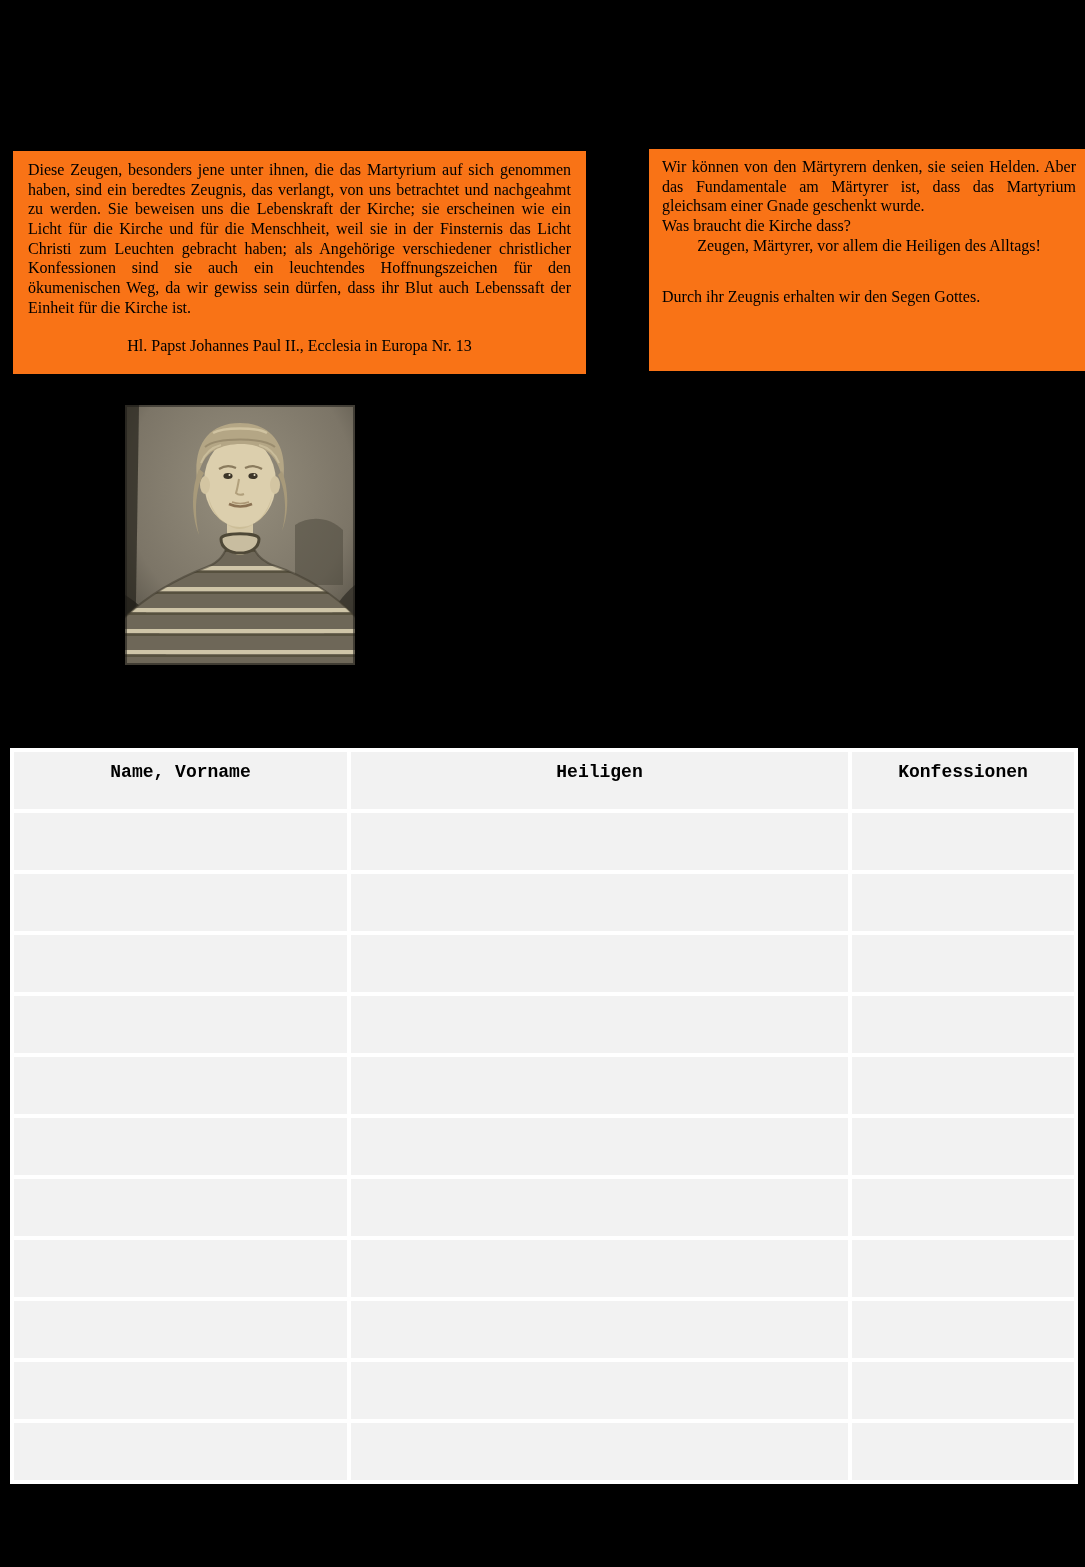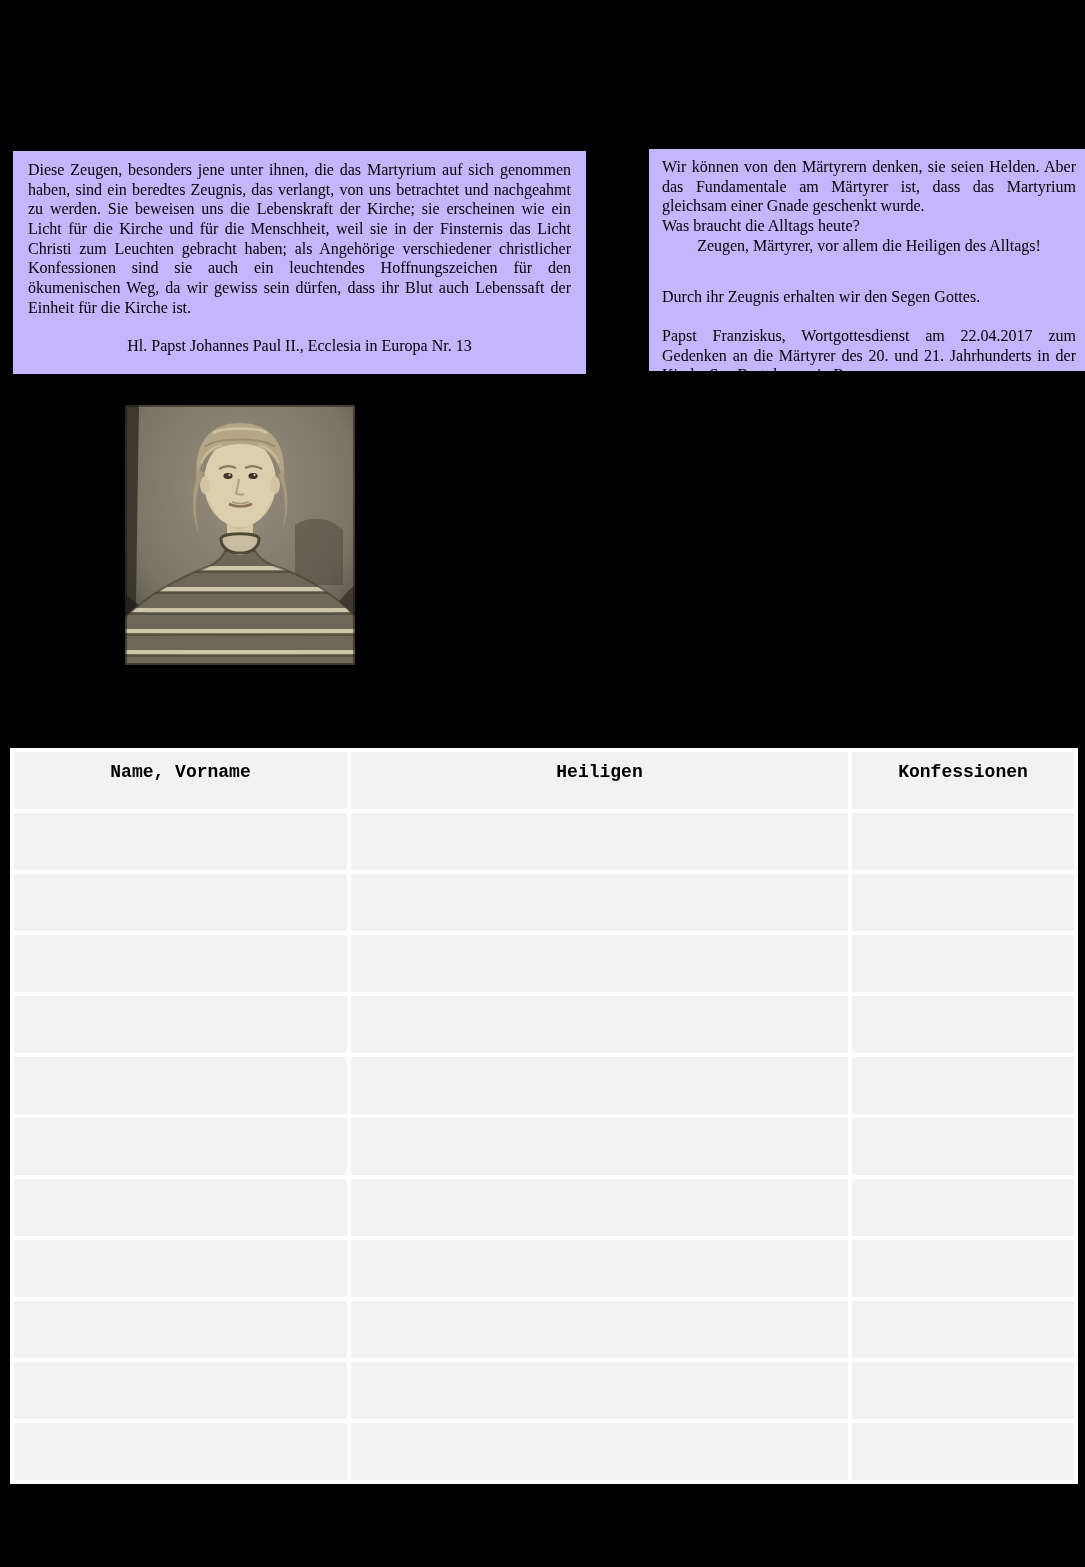--- a/index.html
+++ b/index.html
@@ -12,21 +12,21 @@
     width: 1085px;
     height: 1567px;
     background: #000000;
     font-family: "Liberation Serif", serif;
     color: #000000;
     overflow: hidden;
   }
   .quote-box {
     position: absolute;
     box-sizing: border-box;
-    background: #c4b5fd;
+    background: #f97316;
     border: 1px solid #000000;
     font-size: 16px;
     line-height: 1.23;
     text-align: justify;
   }
   #quote-left {
     left: 12px;
     top: 150px;
     width: 575px;
     height: 225px;
@@ -86,25 +86,24 @@
 <div id="page">
 
   <div id="quote-left" class="quote-box">
     <p>Diese Zeugen, besonders jene unter ihnen, die das Martyrium auf sich genommen haben, sind ein beredtes Zeugnis, das verlangt, von uns betrachtet und nachgeahmt zu werden. Sie beweisen uns die Lebenskraft der Kirche; sie erscheinen wie ein Licht für die Kirche und für die Menschheit, weil sie in der Finsternis das Licht Christi zum Leuchten gebracht haben; als Angehörige verschiedener christlicher Konfessionen sind sie auch ein leuchtendes Hoffnungszeichen für den ökumenischen Weg, da wir gewiss sein dürfen, dass ihr Blut auch Lebenssaft der Einheit für die Kirche ist.</p>
     <div class="line-gap"></div>
     <p style="text-align:center;">Hl. Papst Johannes Paul II., Ecclesia in Europa Nr. 13</p>
   </div>
 
   <div id="quote-right" class="quote-box">
     <p>Wir können von den Märtyrern denken, sie seien Helden. Aber das Fundamentale am Märtyrer ist, dass das Martyrium gleichsam einer Gnade geschenkt wurde.</p>
-    <p style="text-align:left;">Was braucht die Alltags heute?</p>
+    <p style="text-align:left;">Was braucht die Kirche dass?</p>
     <p style="text-align:center;">Zeugen, Märtyrer, vor allem die Heiligen des Alltags!</p>
     <p style="text-align:left;margin-top:32px;">Durch ihr Zeugnis erhalten wir den Segen Gottes.</p>
     <div class="line-gap"></div>
-    <p>Papst Franziskus, Wortgottesdienst am 22.04.2017 zum Gedenken an die Märtyrer des 20. und 21. Jahrhunderts in der Kirche San Bartolomeo in Rom</p>
   </div>
 
   <div id="photo-frame" role="img" aria-label="Schwarzweiß-Porträtfoto eines Mädchens im gestreiften Pullover">
     <svg width="230" height="260" viewBox="0 0 230 260" xmlns="http://www.w3.org/2000/svg">
       <defs>
         <radialGradient id="pbg" cx="0.5" cy="0.32" r="0.9">
           <stop offset="0%" stop-color="#958e7d"></stop>
           <stop offset="55%" stop-color="#7c7567"></stop>
           <stop offset="100%" stop-color="#35322a"></stop>
         </radialGradient>

